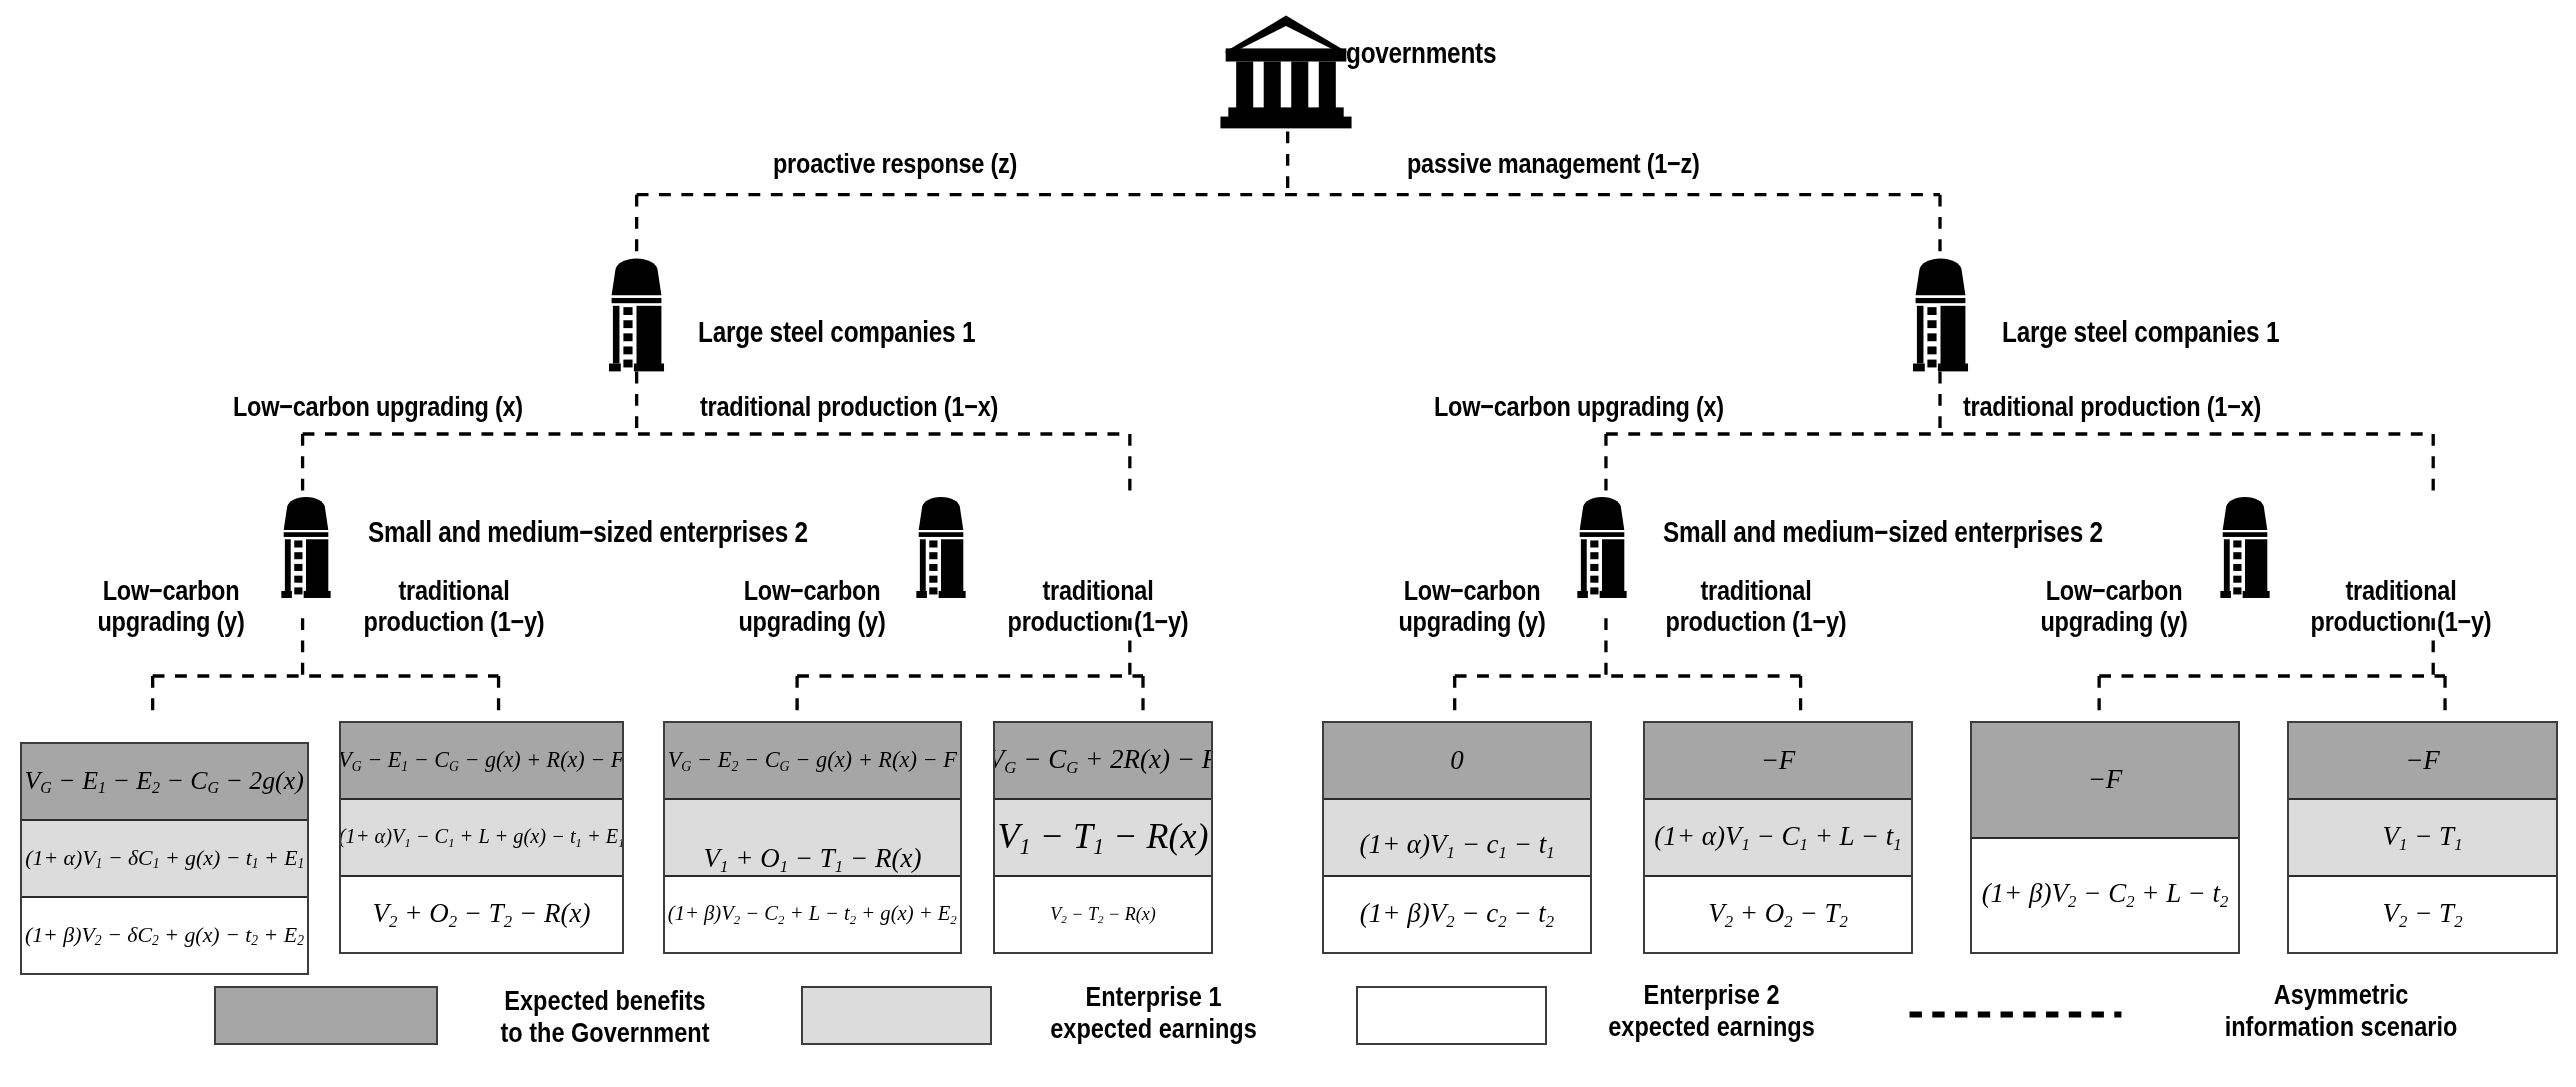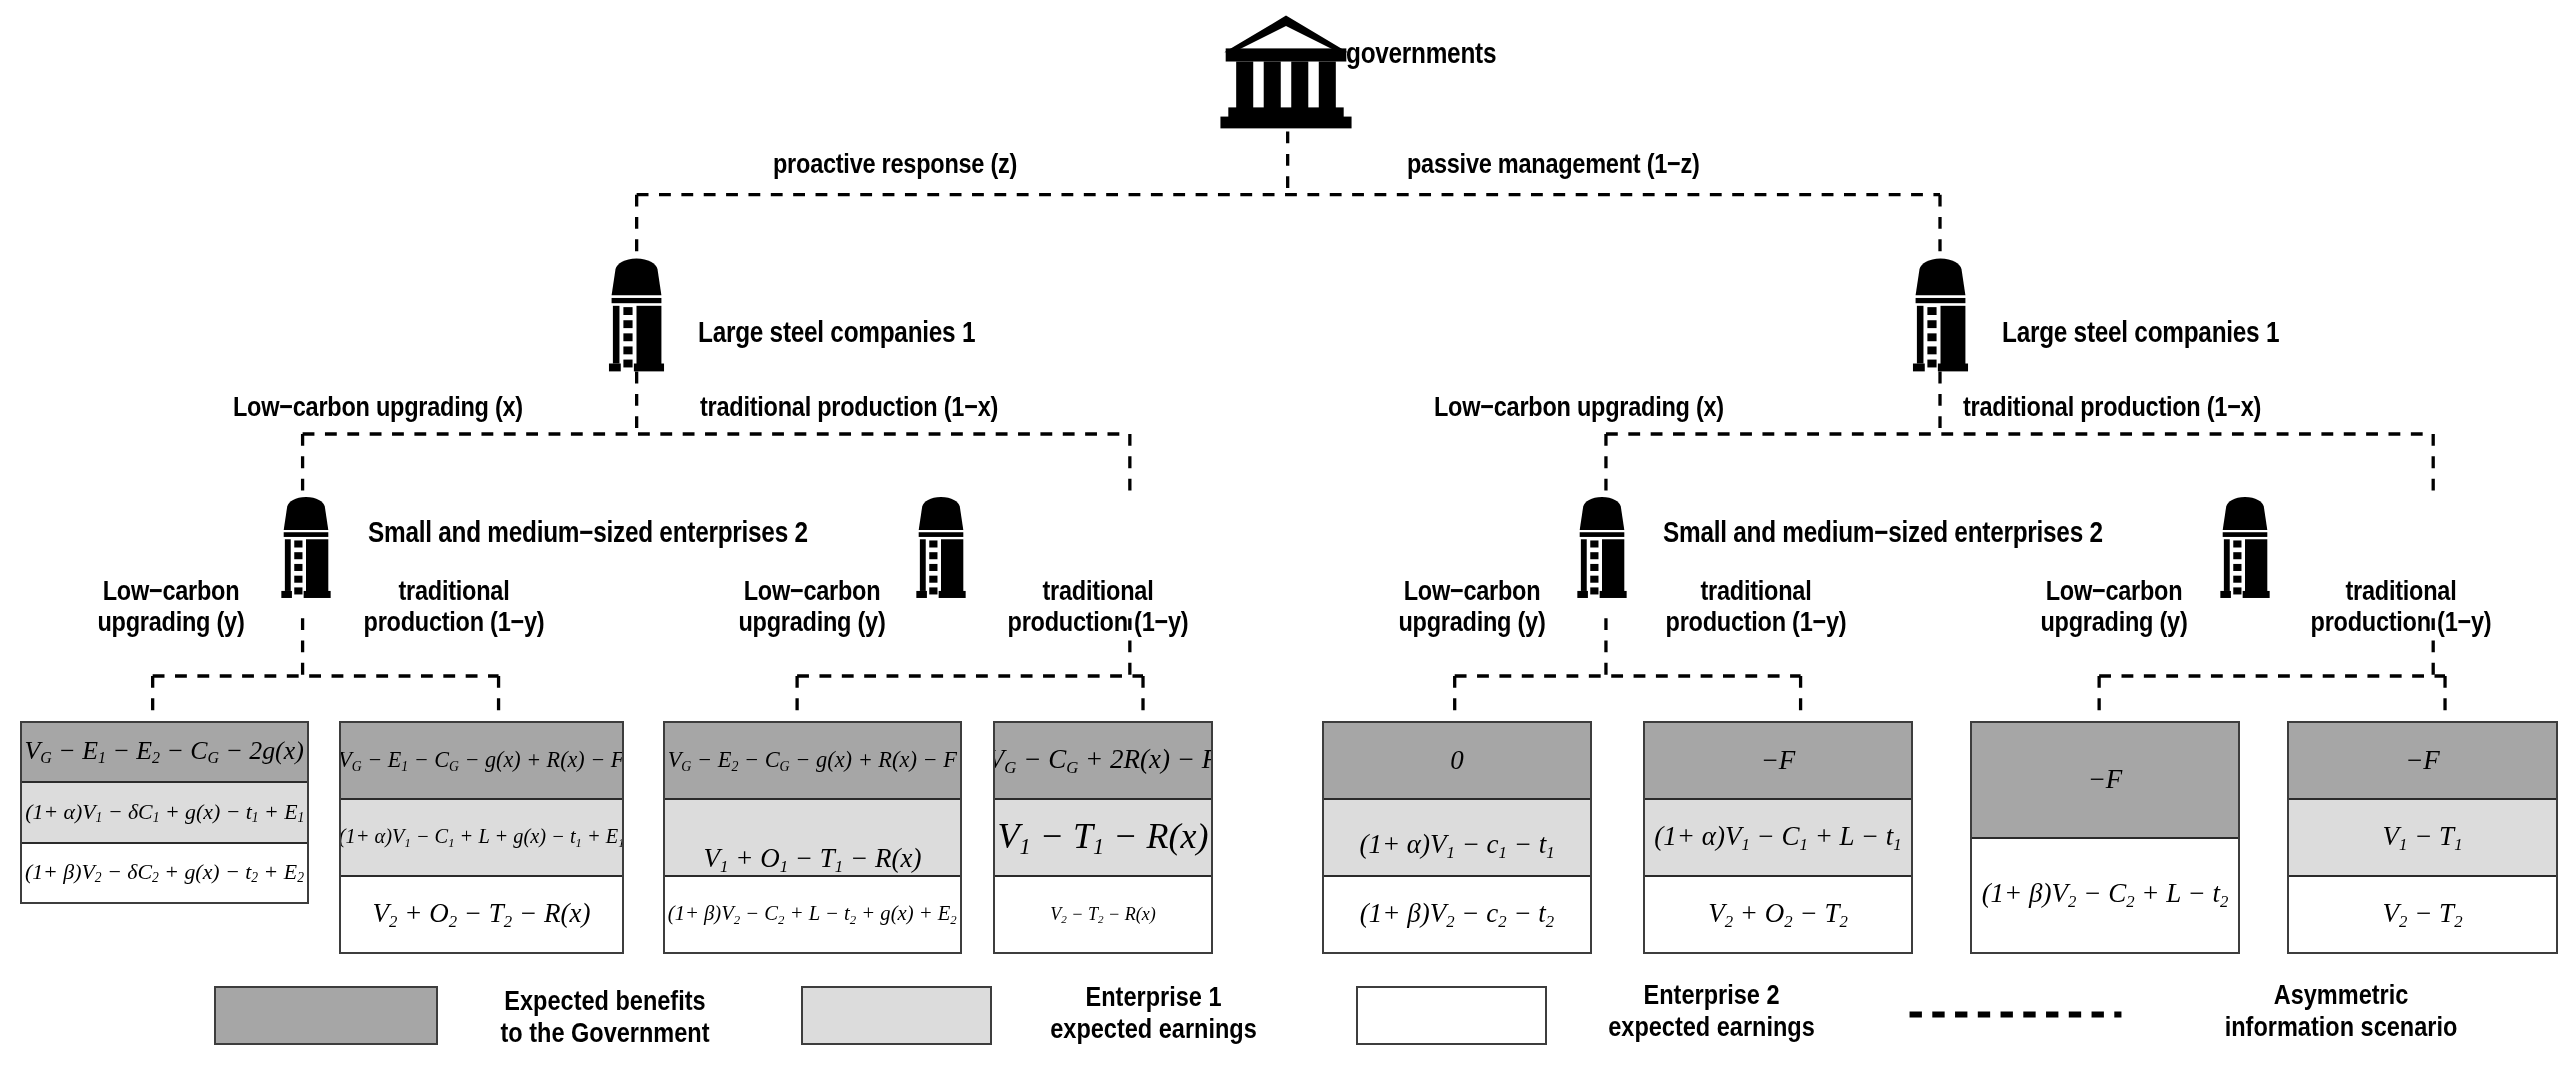--- a/index.html
+++ b/index.html
@@ -264,21 +264,21 @@
 production (1−y)</div>
   <div class="lbl branch2 c" style="left:1367px;top:575px;width:210px;">Low−carbon
 upgrading (y)</div>
   <div class="lbl branch2 c" style="left:1644px;top:575px;width:224px;">traditional
 production (1−y)</div>
   <div class="lbl branch2 c" style="left:2009px;top:575px;width:210px;">Low−carbon
 upgrading (y)</div>
   <div class="lbl branch2 c" style="left:2289px;top:575px;width:224px;">traditional
 production (1−y)</div>
 
-  <div class="payoff" style="left:20px;top:721px;width:289px;height:183px;justify-content:center;">
+  <div class="payoff" style="left:20px;top:742px;width:289px;height:233px;justify-content:center;">
     <div class="cell gov">
         <span class="eq" style="font-size: 27px; transform: scale(0.954955);">V<sub>G</sub> − E<sub>1</sub> − E<sub>2</sub> − C<sub>G</sub> − 2g(x)</span>
       </div>
     <div class="cell e1">
         <span class="eq" style="font-size: 27px; transform: scale(0.807619);">(1+ α)V<sub>1</sub> − δC<sub>1</sub> + g(x) − t<sub>1</sub> + E<sub>1</sub></span>
       </div>
     <div class="cell e2">
         <span class="eq" style="font-size: 27px; transform: scale(0.80916);">(1+ β)V<sub>2</sub> − δC<sub>2</sub> + g(x) − t<sub>2</sub> + E<sub>2</sub></span>
       </div>
   </div>

